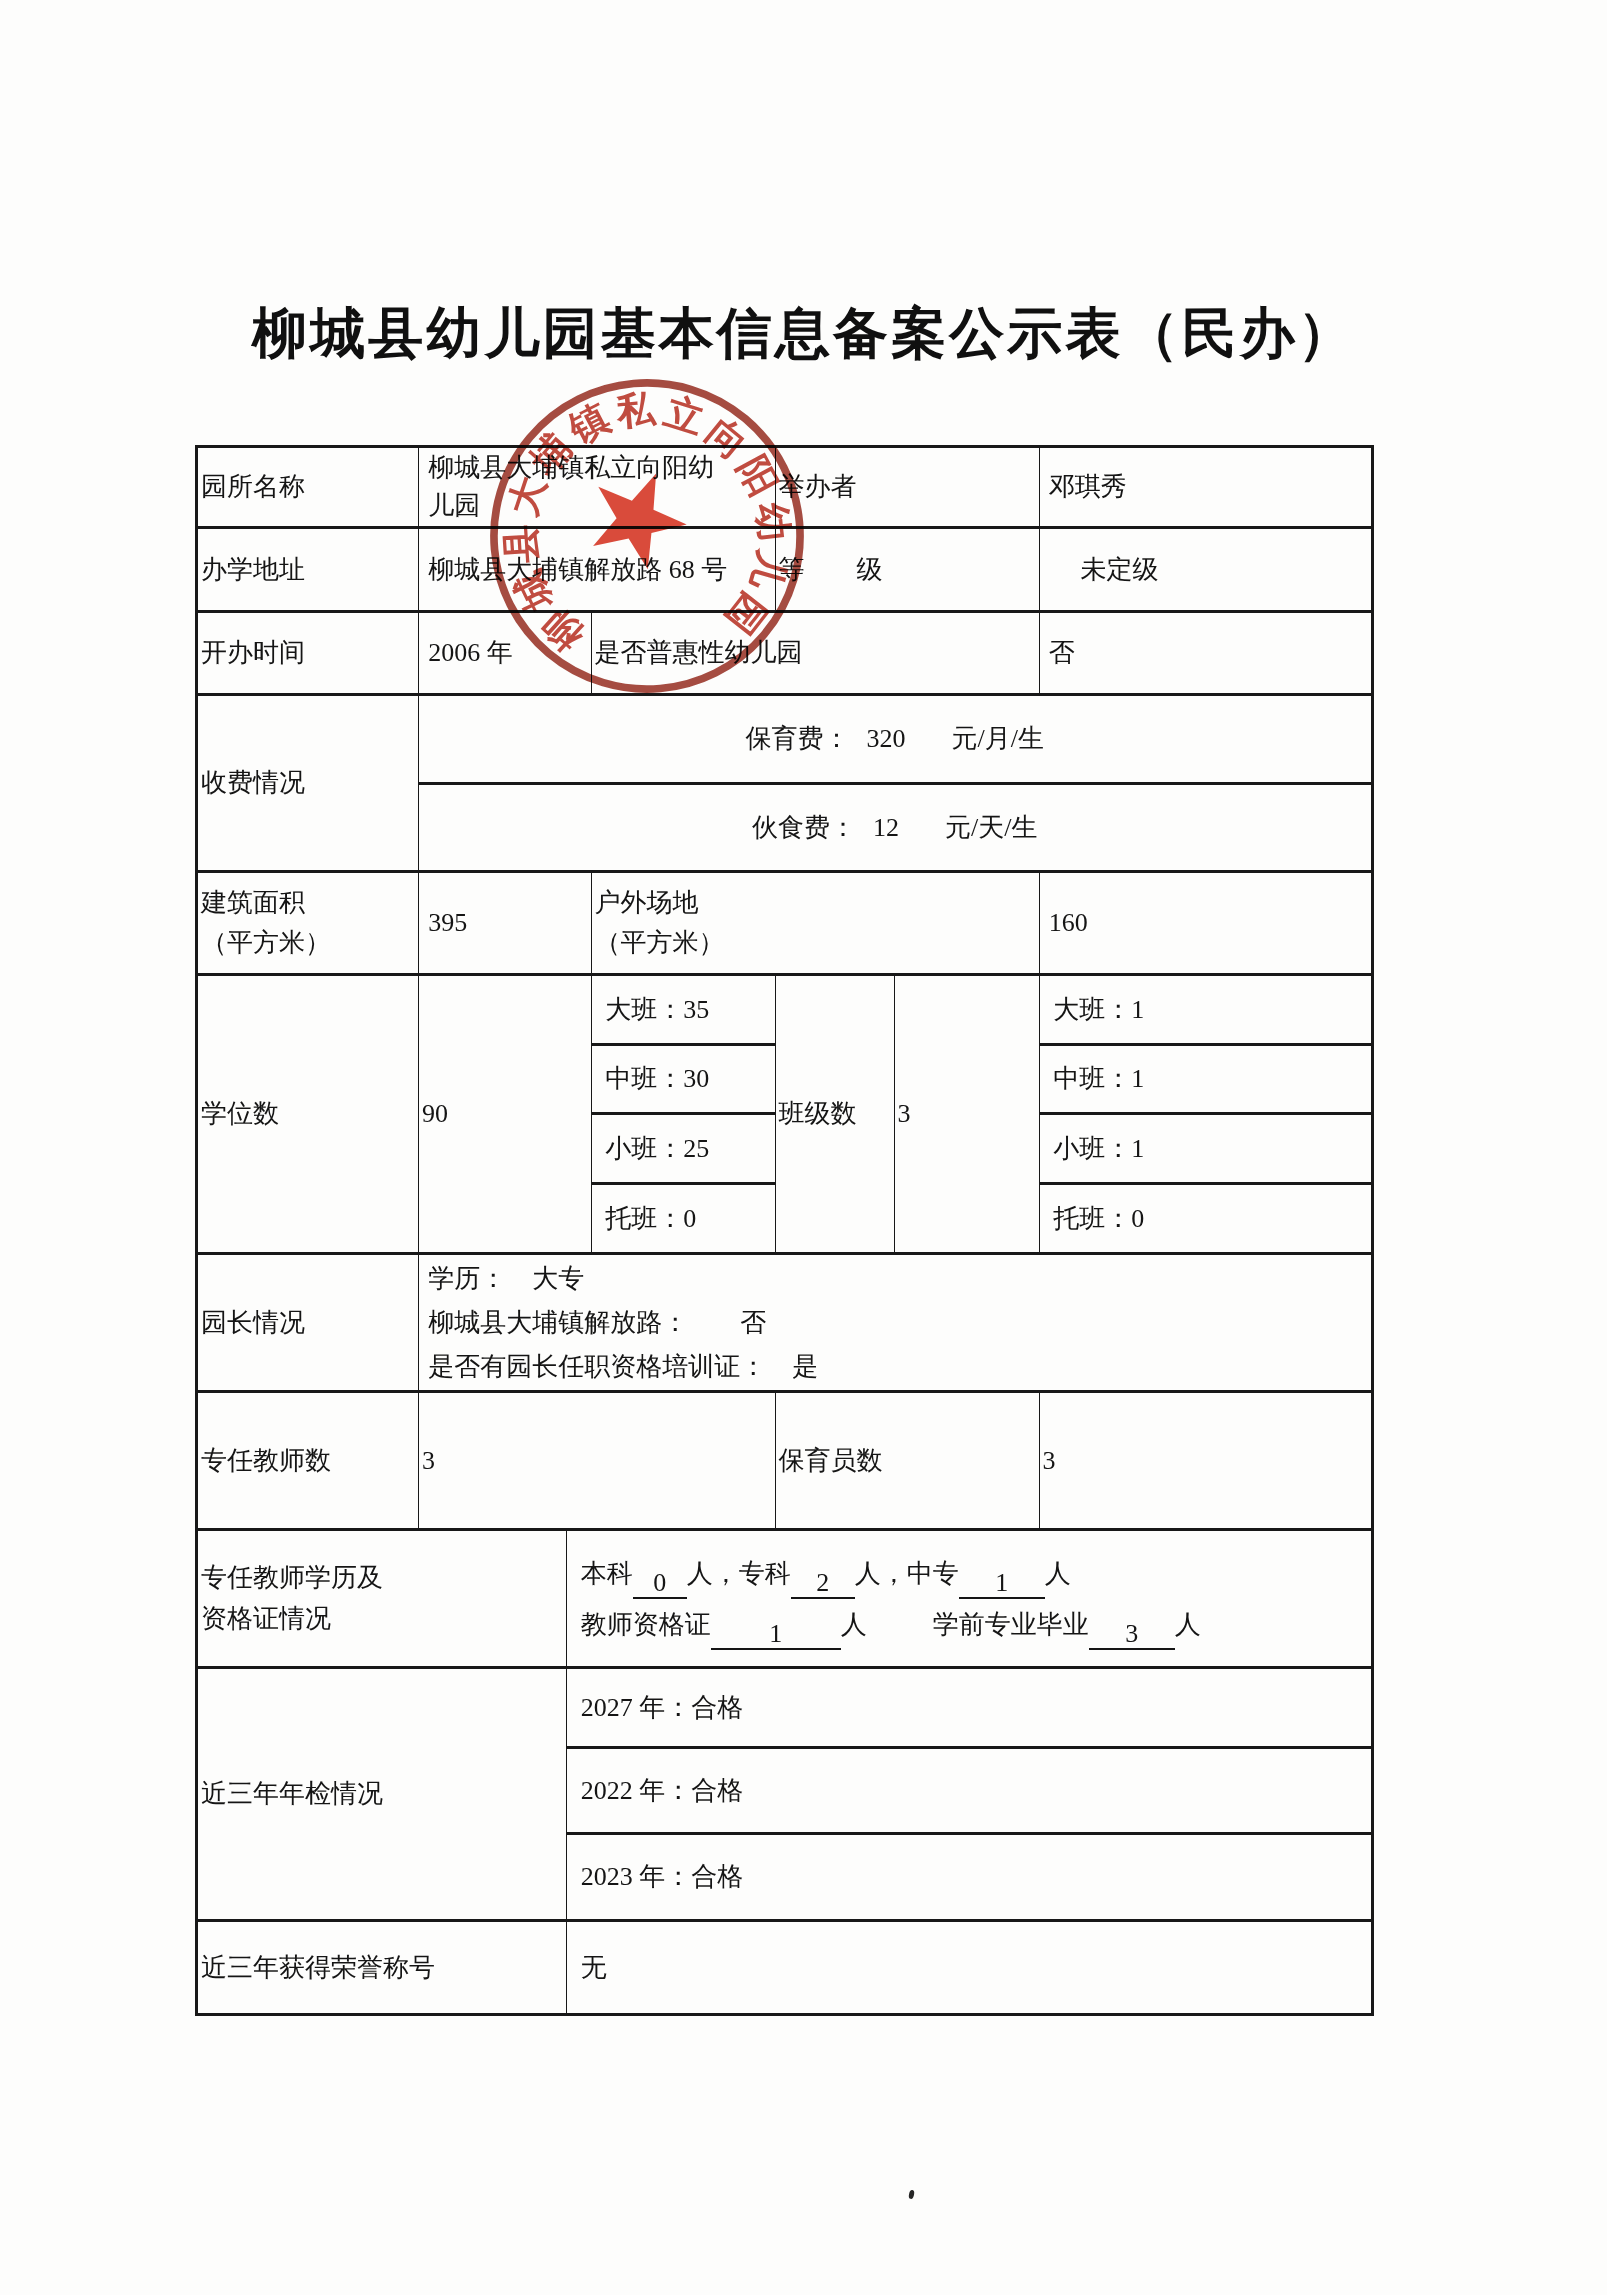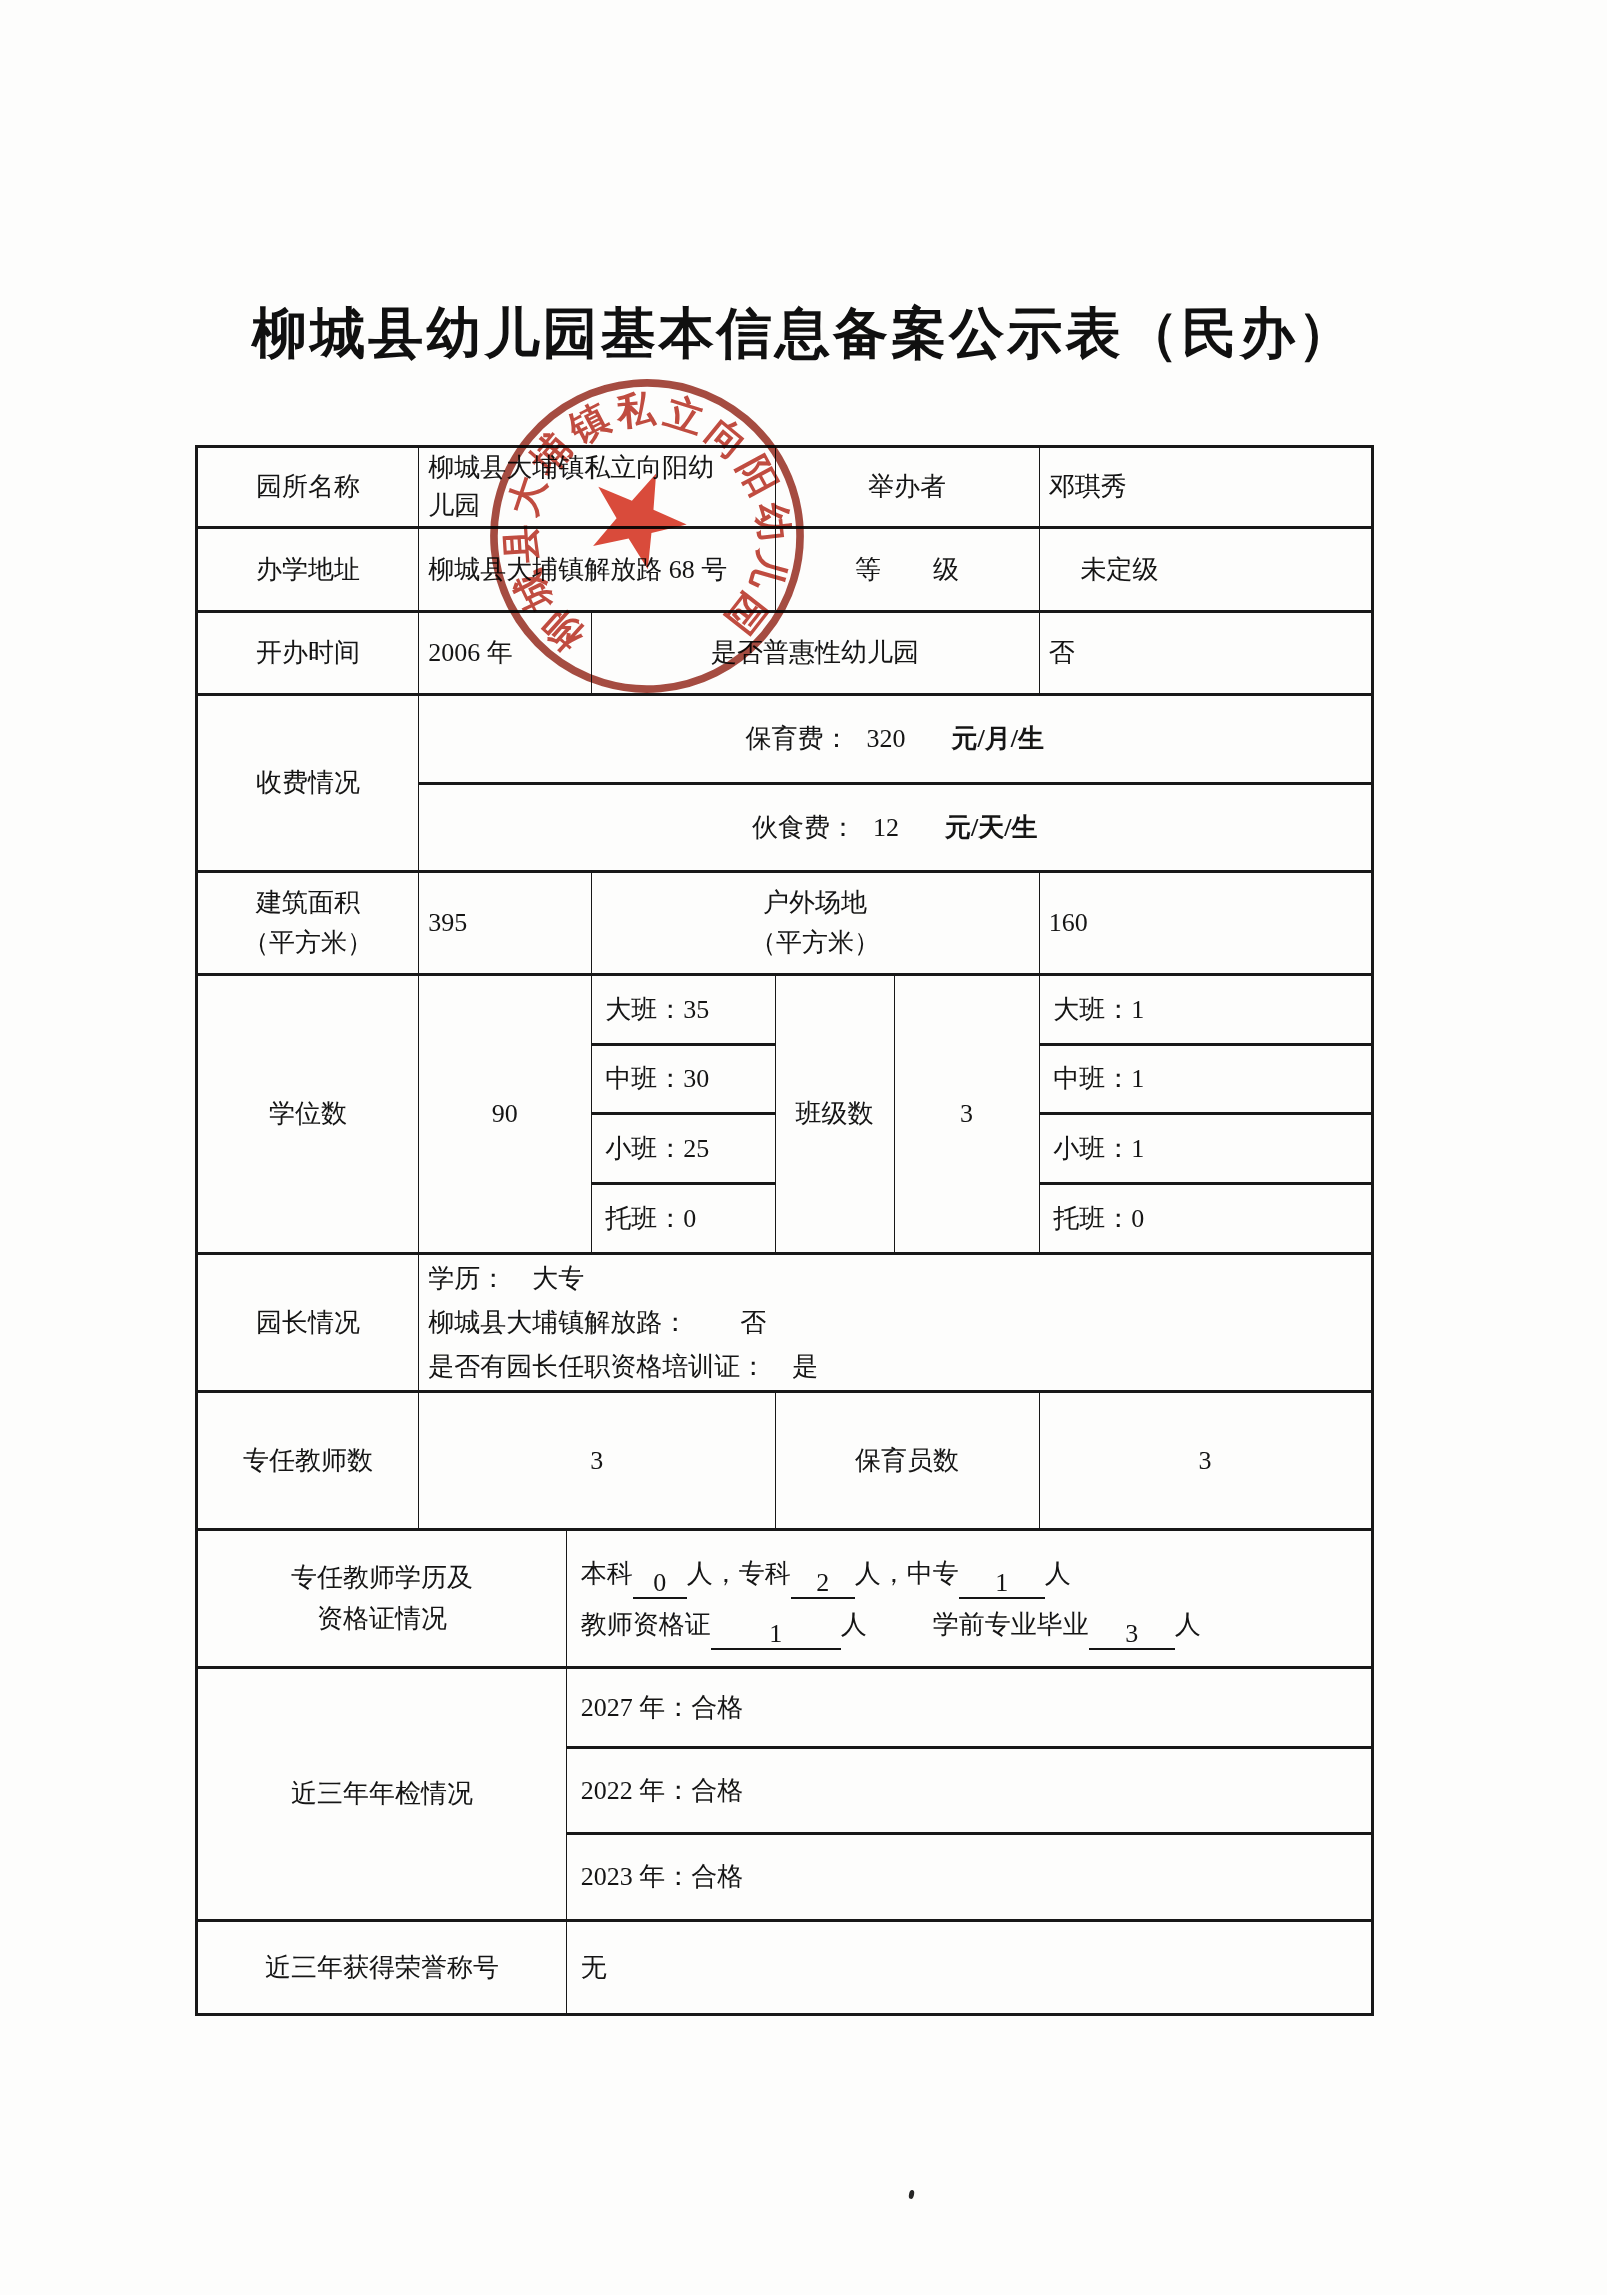--- a/index.html
+++ b/index.html
@@ -23,29 +23,29 @@
     font-size:26px;
   }
   table.form{border:3.1px solid #181818;}
   td{
     border:1.5px solid #181818;
     border-top-width:3.1px;border-bottom-width:3.1px;
     vertical-align:middle;
     padding:0 9.2px;
     line-height:1.45;
   }
-  td.c{text-align:center;padding:0 3.1px;}
+  td.c{padding:0 3.1px;}
   td.l{text-align:left;}
   .pad18{padding-left:13.8px;}
   .pad36{padding-left:41px;}
   .wrapname{padding-right:54px;}
   .two-line{line-height:1.55;}
   .fee-line{text-align:center;}
   .fee-val{display:inline-block;margin:0 38px 0 17px;}
-  .fee-unit{display:inline-block;margin-left:8px;font-weight:bold;}
+  .fee-unit{display:inline-block;margin-left:8px;}
   .principal-cell div{line-height:44px;}
   .edu-cell div{line-height:51px;white-space:nowrap;}
   .u{display:inline-block;text-align:center;border-bottom:2.3px solid #151515;line-height:1.05;vertical-align:bottom;}
   .u70{min-width:54px;}
   .u84{min-width:64px;}
   .u112{min-width:86px;}
   .u170{min-width:130px;}
   .gap-left{margin-left:66px;}
   .stamp{
     position:absolute;left:471px;top:360px;

